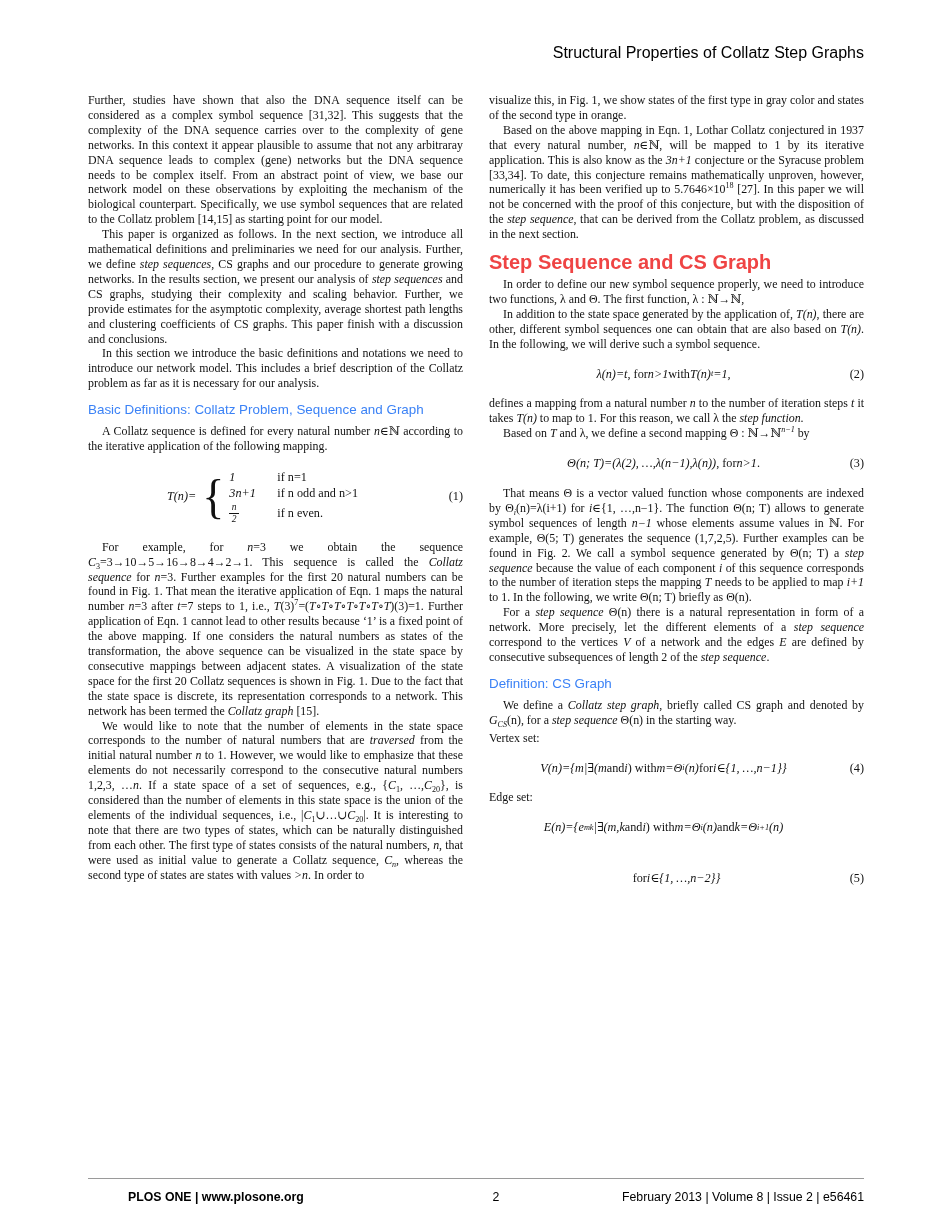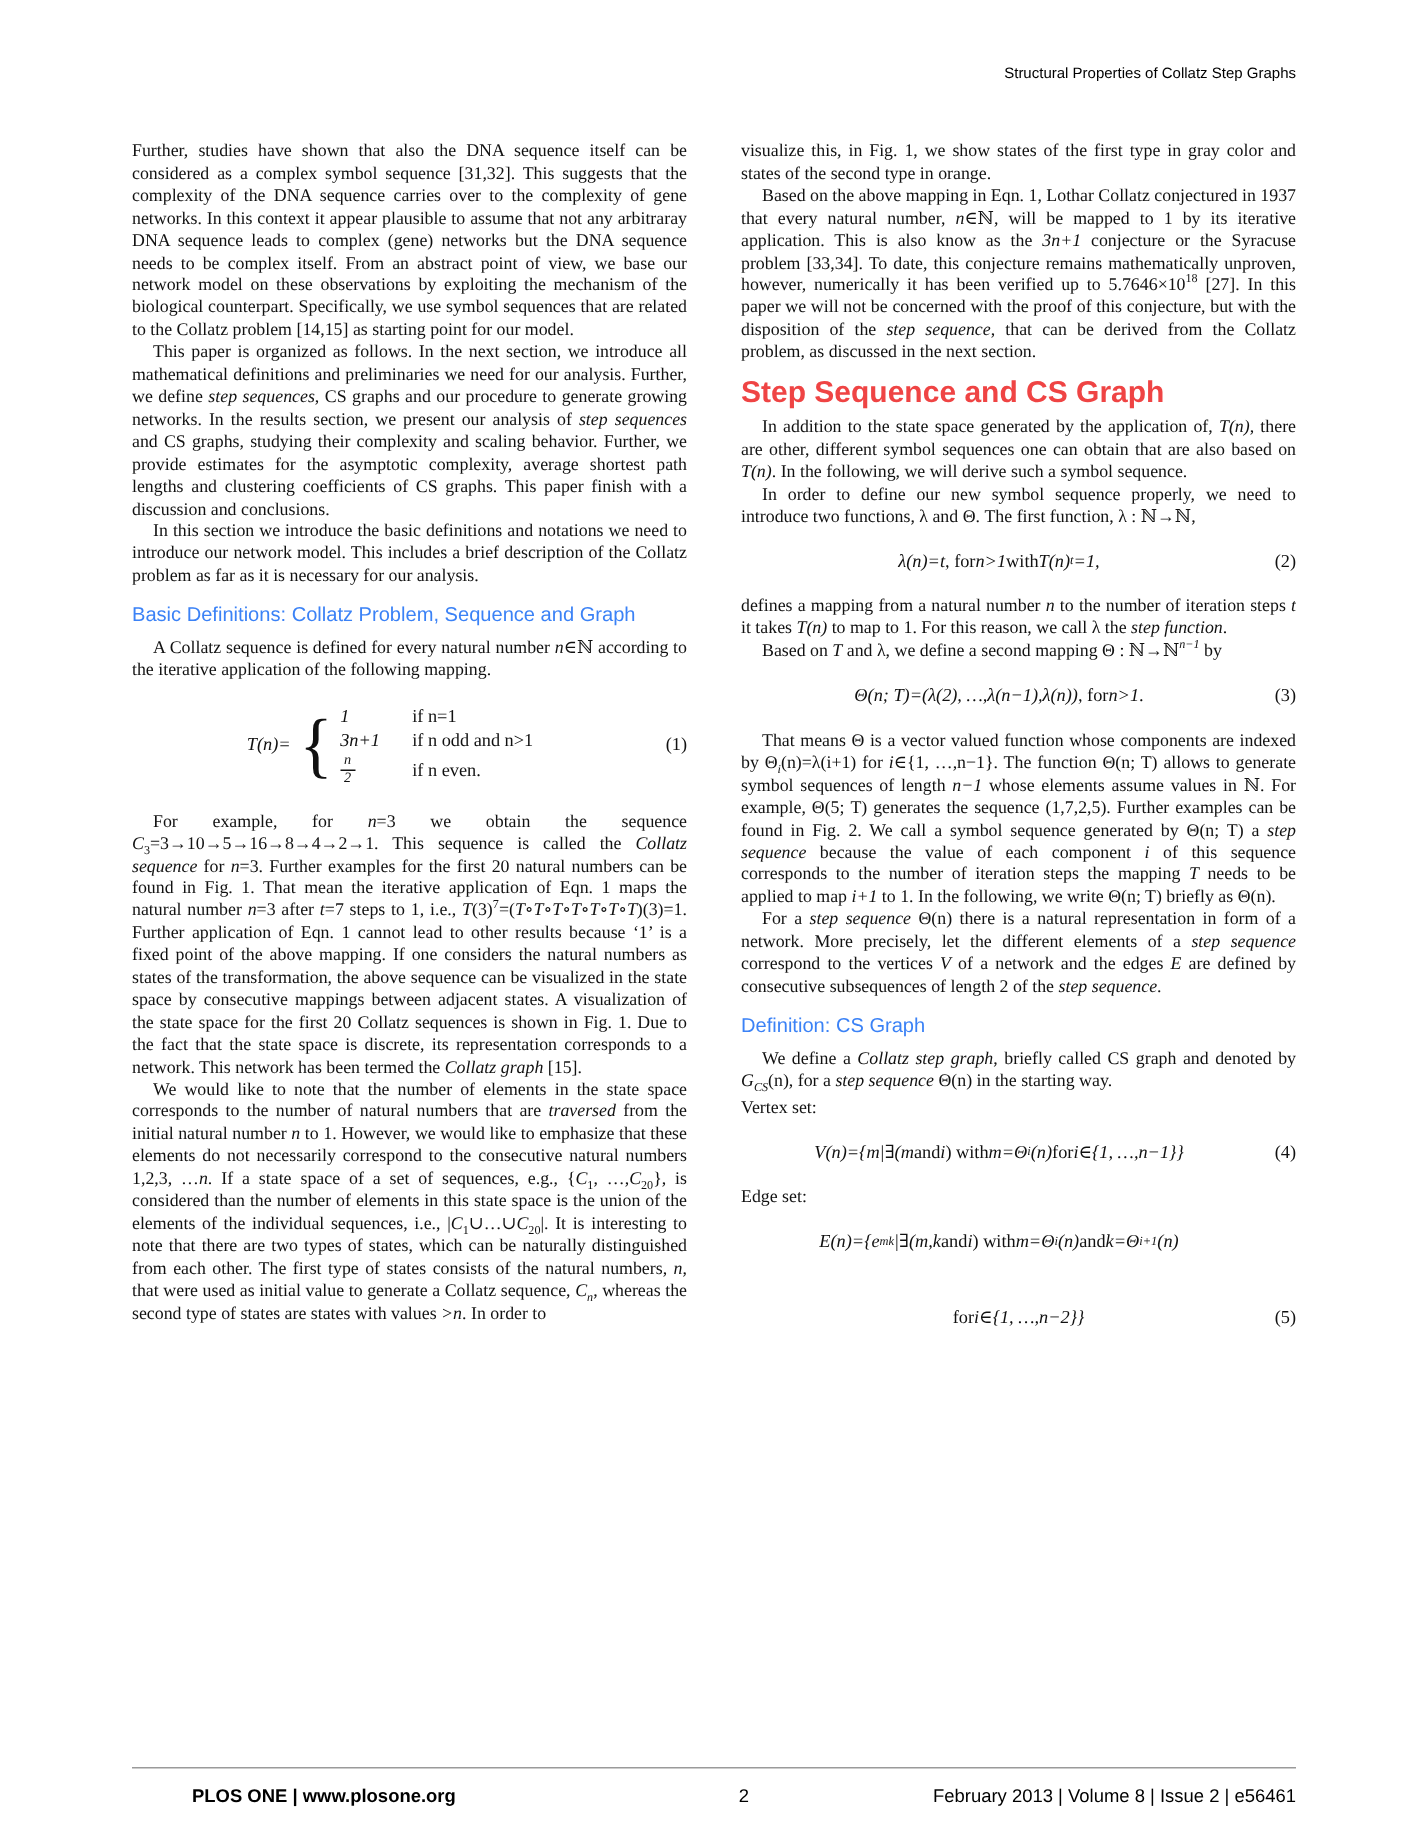--- a/index.html
+++ b/index.html
@@ -7,26 +7,26 @@
     position:relative;
     width:952px;height:1230px;
     background:#ffffff;
     color:#111111;
     font-family:"Liberation Serif","DejaVu Serif",serif;
     overflow:hidden;
   }
   .running-head{
     position:absolute;top:44px;right:88px;
     font-family:"Liberation Sans","DejaVu Sans",sans-serif;
-    font-size:10px;color:#000;
+    font-size:16px;color:#000;
   }
   .content{
     position:absolute;top:93px;left:88px;
     width:776px;height:1062px;
-    display:flex;gap:36px;
+    display:flex;gap:26px;
     overflow:hidden;
   }
   .col{
     width:375px;
     font-size:11.9px;line-height:14.9px;
     text-align:justify;
   }
   p{margin:0;text-indent:14px;}
   p.noindent{text-indent:0;}
   .it{font-style:italic;}
@@ -131,22 +131,22 @@
 
       <p><span>For example, for </span><span class="it">n</span><span>=3 we obtain the sequence </span><span class="it">C</span><sub>3</sub><span>=3→10→5→16→8→4→2→1. This sequence is called the </span><span class="it">Collatz sequence</span><span> for </span><span class="it">n</span><span>=3. Further examples for the first 20 natural numbers can be found in Fig. 1. That mean the iterative application of Eqn. 1 maps the natural number </span><span class="it">n</span><span>=3 after </span><span class="it">t</span><span>=7 steps to 1, i.e., </span><span class="it">T</span><span>(3)</span><sup>7</sup><span>=(</span><span class="it">T∘T∘T∘T∘T∘T∘T</span><span>)(3)=1. Further application of Eqn. 1 cannot lead to other results because ‘1’ is a fixed point of the above mapping. If one considers the natural numbers as states of the transformation, the above sequence can be visualized in the state space by consecutive mappings between adjacent states. A visualization of the state space for the first 20 Collatz sequences is shown in Fig. 1. Due to the fact that the state space is discrete, its representation corresponds to a network. This network has been termed the </span><span class="it">Collatz graph</span><span> [15].</span></p>
       <p><span>We would like to note that the number of elements in the state space corresponds to the number of natural numbers that are </span><span class="it">traversed</span><span> from the initial natural number </span><span class="it">n</span><span> to 1. However, we would like to emphasize that these elements do not necessarily correspond to the consecutive natural numbers 1,2,3, …</span><span class="it">n</span><span>. If a state space of a set of sequences, e.g., {</span><span class="it">C</span><sub>1</sub><span>, …,</span><span class="it">C</span><sub>20</sub><span>}, is considered than the number of elements in this state space is the union of the elements of the individual sequences, i.e., |</span><span class="it">C</span><sub>1</sub><span>∪…∪</span><span class="it">C</span><sub>20</sub><span>|. It is interesting to note that there are two types of states, which can be naturally distinguished from each other. The first type of states consists of the natural numbers, </span><span class="it">n</span><span>, that were used as initial value to generate a Collatz sequence, </span><span class="it">C</span><sub class="it">n</sub><span>, whereas the second type of states are states with values </span><span class="it">&gt;n</span><span>. In order to</span></p>
     </div>
 
     <div class="col">
       <p class="noindent">visualize this, in Fig. 1, we show states of the first type in gray color and states of the second type in orange.</p>
       <p><span>Based on the above mapping in Eqn. 1, Lothar Collatz conjectured in 1937 that every natural number, </span><span class="it">n</span><span>∈ℕ, will be mapped to 1 by its iterative application. This is also know as the </span><span class="it">3n+1</span><span> conjecture or the Syracuse problem [33,34]. To date, this conjecture remains mathematically unproven, however, numerically it has been verified up to 5.7646×10</span><sup>18</sup><span> [27]. In this paper we will not be concerned with the proof of this conjecture, but with the disposition of the </span><span class="it">step sequence</span><span>, that can be derived from the Collatz problem, as discussed in the next section.</span></p>
 
       <h2 class="h-main">Step Sequence and CS Graph</h2>
+      <p>In order to define our new symbol sequence properly, we need to introduce two functions, λ and Θ. The first function, λ : ℕ→ℕ,</p>
       <p><span>In addition to the state space generated by the application of, </span><span class="it">T(n)</span><span>, there are other, different symbol sequences one can obtain that are also based on </span><span class="it">T(n)</span><span>. In the following, we will derive such a symbol sequence.</span></p>
-      <p>In order to define our new symbol sequence properly, we need to introduce two functions, λ and Θ. The first function, λ : ℕ→ℕ,</p>
 
       <div class="equation">
         <div class="eq-body">
             <span class="it">λ(n)=t</span>
             <span>, for </span>
             <span class="it">n&gt;1</span>
             <span> with </span>
             <span class="it">T(n)</span>
             <sup class="it">t</sup>
             <span class="it">=1,</span>

